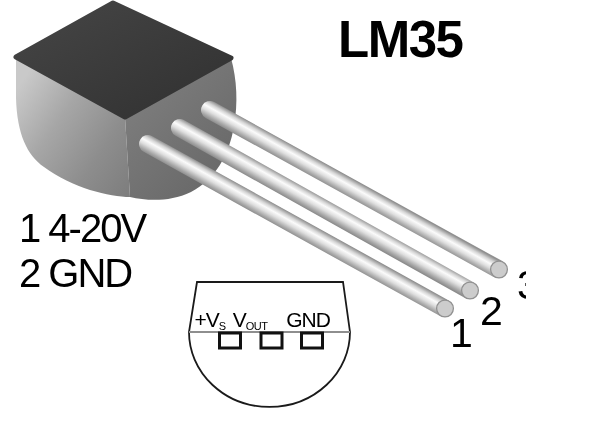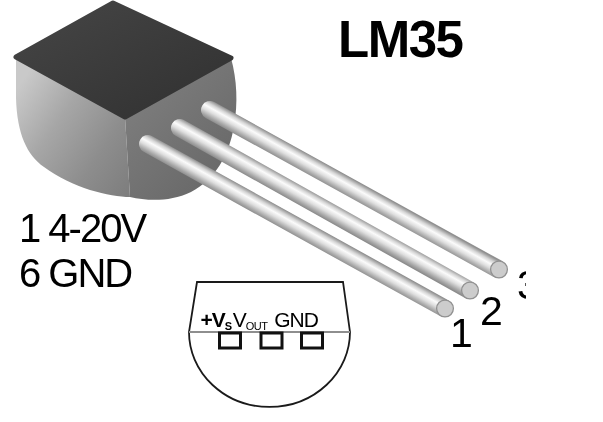--- a/index.html
+++ b/index.html
@@ -59,23 +59,23 @@
     letter-spacing: -1px;
     line-height: 1;
     white-space: nowrap;
   }
   .bv-label .sub {
     font-size: 11px;
     letter-spacing: -0.5px;
     position: relative;
     top: 3px;
   }
-  .bv-label.p1 { left: 216px; font-weight: bold; }
+  .bv-label.p1 { left: 210px; }
   .bv-label.p2 { left: 250px; }
-  .bv-label.p3 { left: 296px; }
+  .bv-label.p3 { left: 308px; }
 </style>
 </head>
 <body>
 
 <div class="stage">
 
   <svg width="603" height="422" viewBox="0 0 603 422">
     <defs>
       <linearGradient id="gradTop" x1="0" y1="0" x2="1" y2="1">
         <stop offset="0" stop-color="#464646"></stop>
@@ -134,21 +134,21 @@
     <line x1="189" y1="332" x2="350" y2="332" stroke="#8e8e8e" stroke-width="2"></line>
     <rect x="219.5" y="333" width="21" height="15" fill="#ffffff" stroke="#111111" stroke-width="3"></rect>
     <rect x="261" y="333" width="21" height="15" fill="#ffffff" stroke="#111111" stroke-width="3"></rect>
     <rect x="301.5" y="333" width="21" height="15" fill="#ffffff" stroke="#111111" stroke-width="3"></rect>
   </svg>
 
   <div class="part-title">LM35</div>
 
   <div class="legend">
     <div>1 4-20V</div>
-    <div>6 GND</div>
+    <div>2 GND</div>
   </div>
 
   <div class="lead-num n1">1</div>
   <div class="lead-num n2">2</div>
   <div class="lead-num n3">3</div>
 
   <div class="bv-label p1">
     <span>+V</span><span class="sub">S</span>
   </div>
   <div class="bv-label p2">

